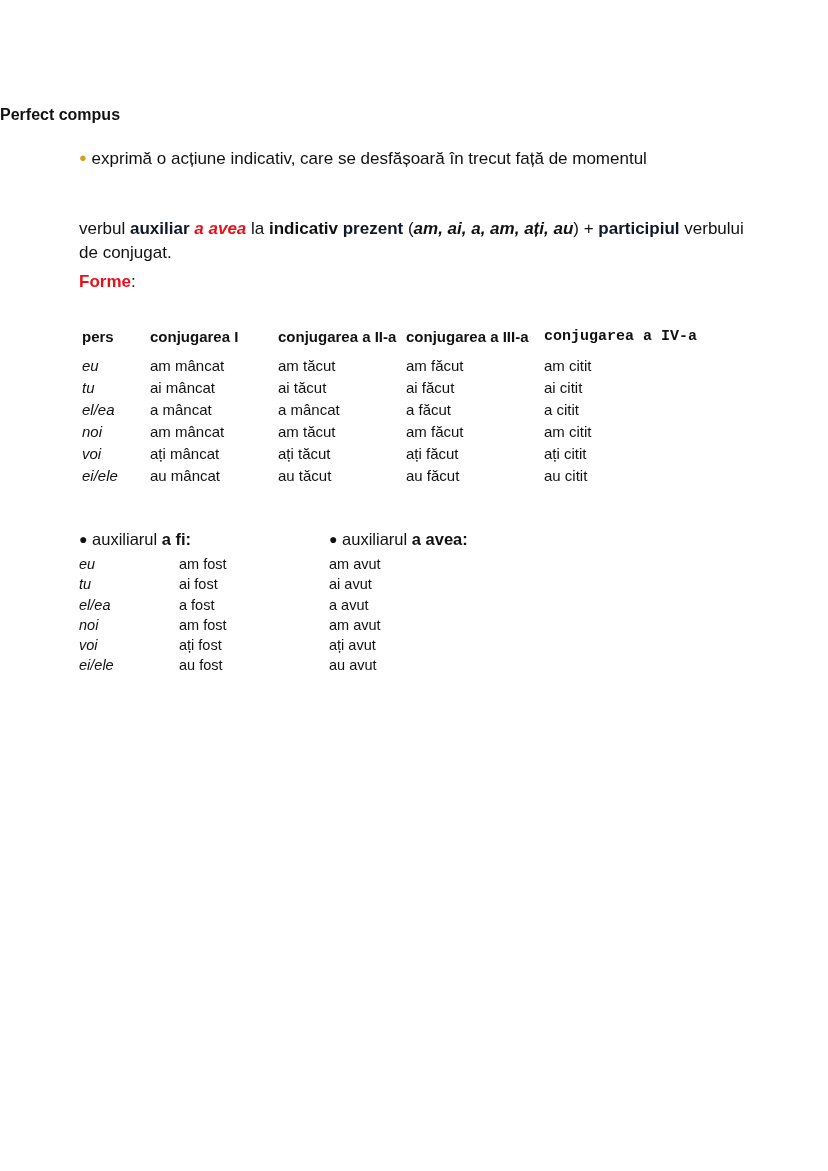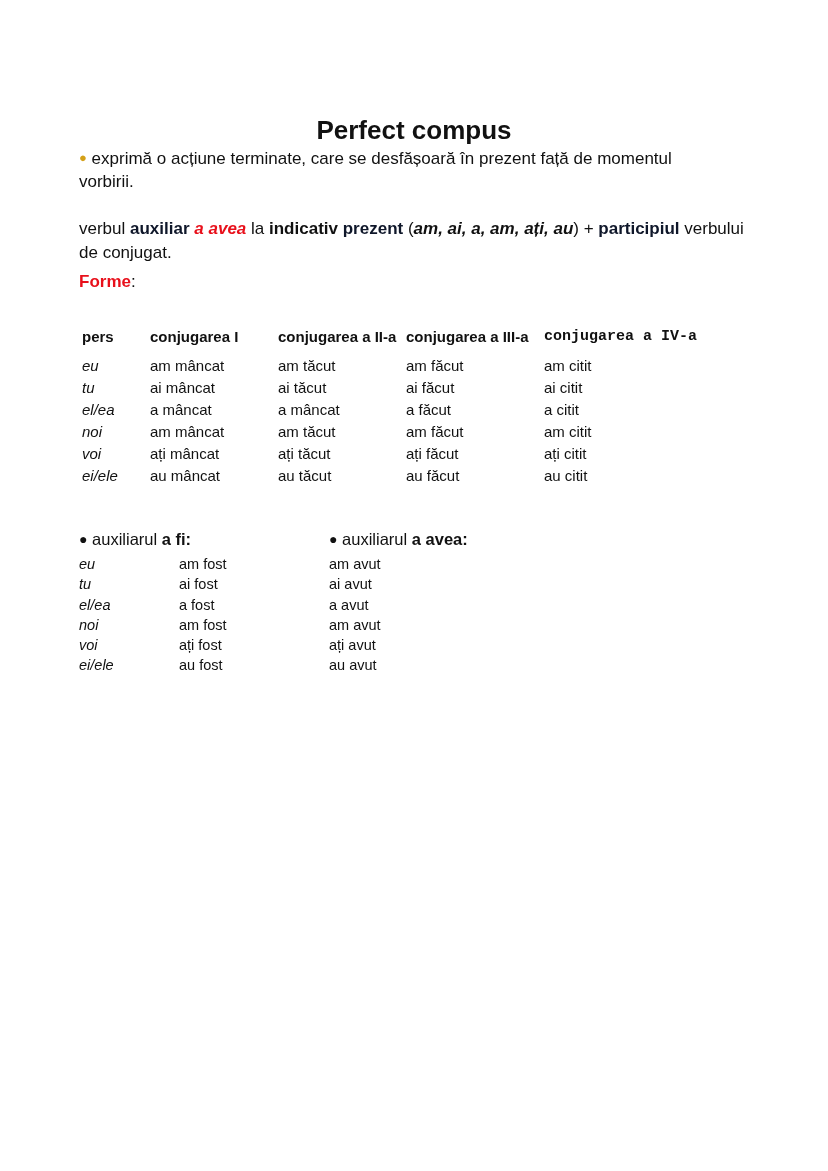--- a/index.html
+++ b/index.html
@@ -3,22 +3,22 @@
   <meta charset="utf-8">
   <style>
     html, body { margin: 0; padding: 0; background: #ffffff; }
     body {
       width: 828px; height: 1171px; position: relative; overflow: hidden;
       font-family: "Liberation Sans", "DejaVu Sans", sans-serif;
       color: #111111;
     }
     .page { position: absolute; left: 0; top: 0; width: 828px; height: 1171px; }
     .title {
-      position: absolute; top: 115px; left: 0; width: 828px; text-align: center;
-      font-size: 26px; font-weight: bold; color: #111;
+      position: absolute; top: 106px; left: 0; width: 828px; text-align: left;
+      font-size: 16px; font-weight: bold; color: #111;
     }
     .para {
       position: absolute; left: 79px; width: 690px;
       font-size: 17px; line-height: 23.5px;
     }
     .p1 { top: 146px; }
     .p2 { top: 193px; }
     .p3 { top: 217px; }
     .bullet-gold { color: #d4a017; font-size: 13px; vertical-align: 2px; }
     .bullet-brown { color: #8b3a12; font-size: 13px; vertical-align: 2px; }
@@ -62,24 +62,21 @@
   </style>
 </head>
 <body>
 
 <div class="page">
 
   <div class="title">Perfect compus</div>
 
   <div class="para p1">
     <span class="bullet-gold">●</span>
-    <span>exprimă o acțiune terminate, care se desfășoară în prezent față de momentul</span>
-  </div>
-  <div class="para" style="top:170px">
-    <span>vorbirii.</span>
+    <span>exprimă o acțiune indicativ, care se desfășoară în trecut față de momentul</span>
   </div>
 
 
   <div class="para p3">
     <span>verbul </span><span class="green">auxiliar</span>
     <span class="red-it">a avea</span>
     <span>la</span>
     <span class="b">indicativ</span>
     <span class="green">prezent</span><span> (</span><span class="bi">am, ai, a, am, ați, au</span><span>) + </span>
     <span class="green">participiul</span>

